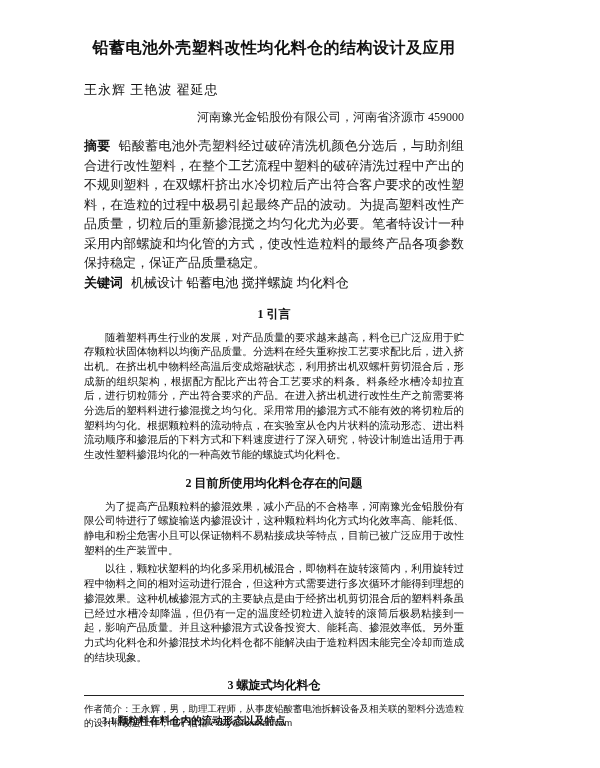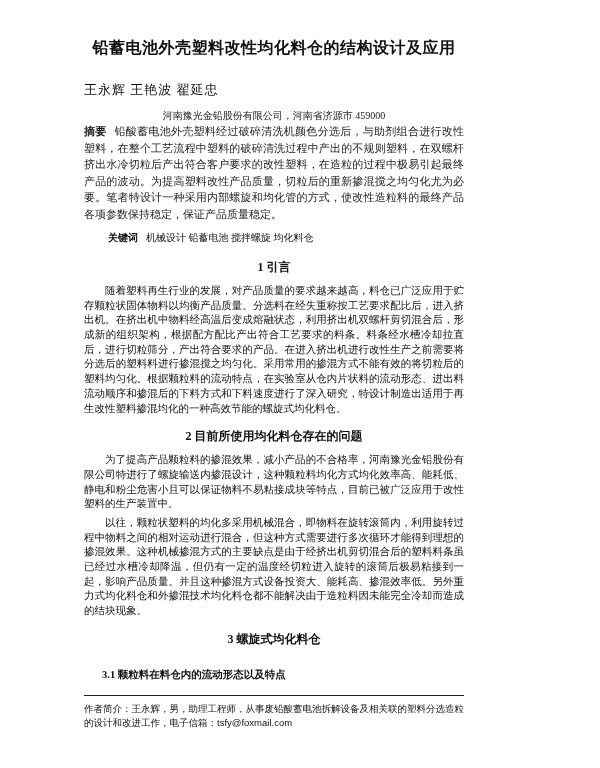--- a/index.html
+++ b/index.html
@@ -25,39 +25,39 @@
     letter-spacing: 0.5px;
     margin-top: 2px;
     margin-bottom: 22px;
   }
   .authors {
     font-size: 13px;
     letter-spacing: 1px;
     margin-bottom: 10px;
   }
   .affiliation {
-    font-size: 10px;
-    text-align: center;
-    margin-bottom: 0;
+    font-size: 12px;
+    text-align: right;
+    margin-bottom: 10px;
     color: #1a1a1a;
   }
   .abstract {
-    font-size: 11px;
+    font-size: 13px;
     line-height: 1.5;
     text-align: justify;
-    margin-bottom: 9px;
+    margin-bottom: 1px;
     color: #1a1a1a;
   }
   .abstract .label {
     font-weight: bold;
     margin-right: 8px;
   }
   .keywords {
-    font-size: 10px;
-    margin: 0 0 14px 24px;
+    font-size: 13px;
+    margin: 0 0 14px 0;
   }
   .keywords .label {
     font-weight: bold;
     margin-right: 8px;
   }
   .sec-heading {
     font-size: 12px;
     font-weight: bold;
     margin: 12px 0 8px 0;
     text-align: center;

